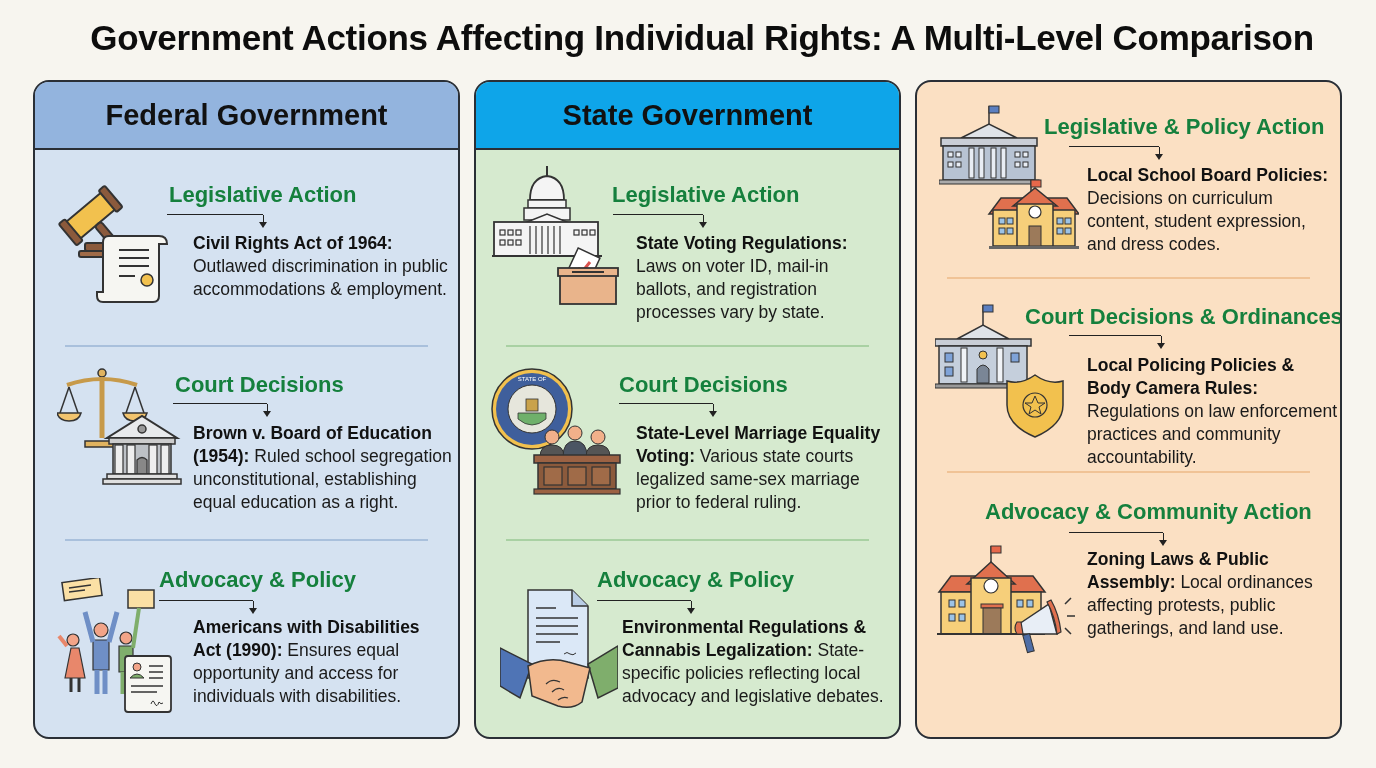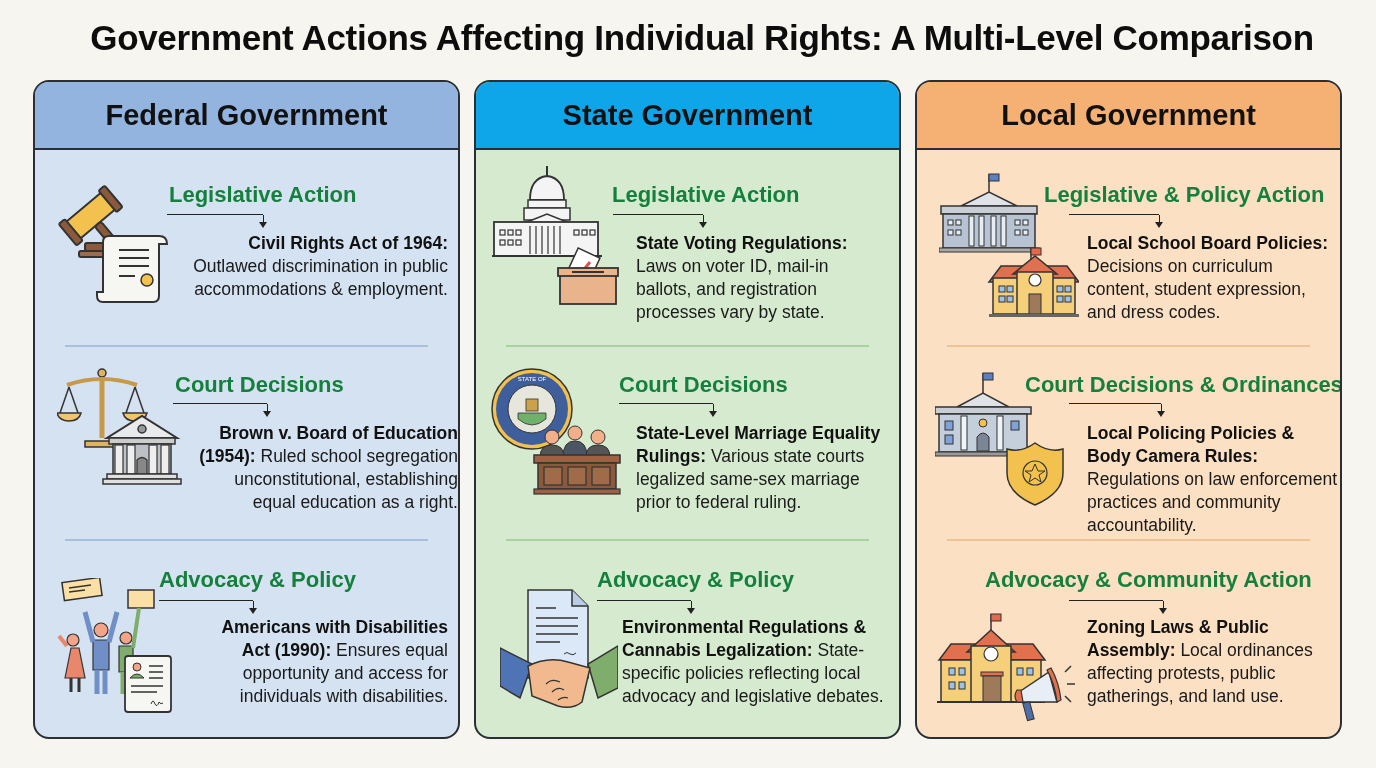--- a/index.html
+++ b/index.html
@@ -11,21 +11,21 @@
   .col-body { position: relative; height: 589px; }
   .section { position: absolute; left: 0; width: 100%; }
   .sec-title { position: absolute; font-size: 22px; font-weight: bold; white-space: nowrap; color: #15803d; }
   .arrow { position: absolute; height: 14px; border-top: 1.5px solid #222; }
   .arrow::after { content: ""; position: absolute; right: -1px; top: 0; width: 1.5px; height: 10px; background: #222; }
   .arrow-head { position: absolute; right: -4px; top: 7px; width: 0; height: 0; border-left: 4px solid transparent; border-right: 4px solid transparent; border-top: 6px solid #222; }
   .desc { position: absolute; font-size: 17.5px; line-height: 23px; color: #1a1a1a; }
   .desc b { font-weight: bold; color: #111; }
   .divider { position: absolute; left: 30px; right: 30px; height: 2px; }
   .icon { position: absolute; }
-  .fed { left: 33px; background: #d5e2f1; text-align: right; }
+  .fed { left: 33px; background: #d5e2f1; }
   .fed .col-head { background: #93b4de; }
   .fed .divider { background: #a9c0dc; }
   .state { left: 474px; background: #d6eacf; }
   .state .col-head { background: #0ea5e9; }
   .state .divider { background: #a9d1a3; }
   .local { left: 915px; background: #fbe0c3; }
   .local .col-head { background: #f5b173; }
   .local .divider { background: #f0c396; }
 </style>
 </head>
@@ -193,21 +193,21 @@
         <rect x="48" y="96" width="78" height="26" fill="#8b5a3c" stroke="#333" stroke-width="1.5"></rect>
         <rect x="54" y="100" width="18" height="18" fill="#a06b48" stroke="#333" stroke-width="1.2"></rect>
         <rect x="78" y="100" width="18" height="18" fill="#a06b48" stroke="#333" stroke-width="1.2"></rect>
         <rect x="102" y="100" width="18" height="18" fill="#a06b48" stroke="#333" stroke-width="1.2"></rect>
         <rect x="44" y="122" width="86" height="5" fill="#9c6243" stroke="#333" stroke-width="1.2"></rect>
       </svg>
       <div class="sec-title" style="left:143px;top:25px">Court Decisions</div>
       <div class="arrow" style="left:143px;top:56px;width:94px">
           <span class="arrow-head"></span>
         </div>
-      <div class="desc" style="left:160px;top:75px;width:260px"><b>State-Level Marriage Equality Rulings:</b> <span>Various state courts legalized same-sex marriage prior to federal ruling.</span></div>
+      <div class="desc" style="left:160px;top:75px;width:260px"><b>State-Level Marriage Equality Voting:</b> <span>Various state courts legalized same-sex marriage prior to federal ruling.</span></div>
       <div class="divider" style="top:192px"></div>
     </div>
     <div class="section" style="top:392px;height:197px">
       <svg class="icon" style="left:24px;top:44px" width="118" height="130" viewBox="0 0 118 130">
         <path d="M28 4 h44 l16 16 v72 h-60z" fill="#dbe8f7" stroke="#333" stroke-width="1.5"></path>
         <path d="M72 4 v16 h16" fill="#b9cde6" stroke="#333" stroke-width="1.5"></path>
         <line x1="36" y1="22" x2="56" y2="22" stroke="#333" stroke-width="1.5"></line>
         <line x1="36" y1="32" x2="78" y2="32" stroke="#333" stroke-width="1.5"></line>
         <line x1="36" y1="40" x2="78" y2="40" stroke="#333" stroke-width="1.5"></line>
         <line x1="36" y1="48" x2="78" y2="48" stroke="#333" stroke-width="1.5"></line>
@@ -221,21 +221,20 @@
       <div class="sec-title" style="left:121px;top:25px">Advocacy &amp; Policy</div>
       <div class="arrow" style="left:121px;top:58px;width:94px">
           <span class="arrow-head"></span>
         </div>
       <div class="desc" style="left:146px;top:74px;width:262px"><b>Environmental Regulations &amp; Cannabis Legalization:</b> <span>State-specific policies reflecting local advocacy and legislative debates.</span></div>
     </div>
   </div>
 </div>
 
 <div class="col local">
-  <div class="col-head">Local Government</div>
   <div class="col-body">
     <div class="section" style="top:0;height:195px">
       <svg class="icon" style="left:22px;top:22px" width="140" height="145" viewBox="0 0 140 145">
         <line x1="50" y1="2" x2="50" y2="20" stroke="#333" stroke-width="1.5"></line>
         <rect x="50" y="2" width="10" height="7" fill="#5b7fc0" stroke="#333" stroke-width="1"></rect>
         <polygon points="22,34 78,34 50,20" fill="#dfe3e8" stroke="#333" stroke-width="1.5"></polygon>
         <rect x="2" y="34" width="96" height="8" fill="#c9ced6" stroke="#333" stroke-width="1.5"></rect>
         <rect x="4" y="42" width="92" height="34" fill="#b7c3d3" stroke="#333" stroke-width="1.5"></rect>
         <g fill="#e8edf4" stroke="#333" stroke-width="1">
           <rect x="30" y="44" width="5" height="30"></rect>

